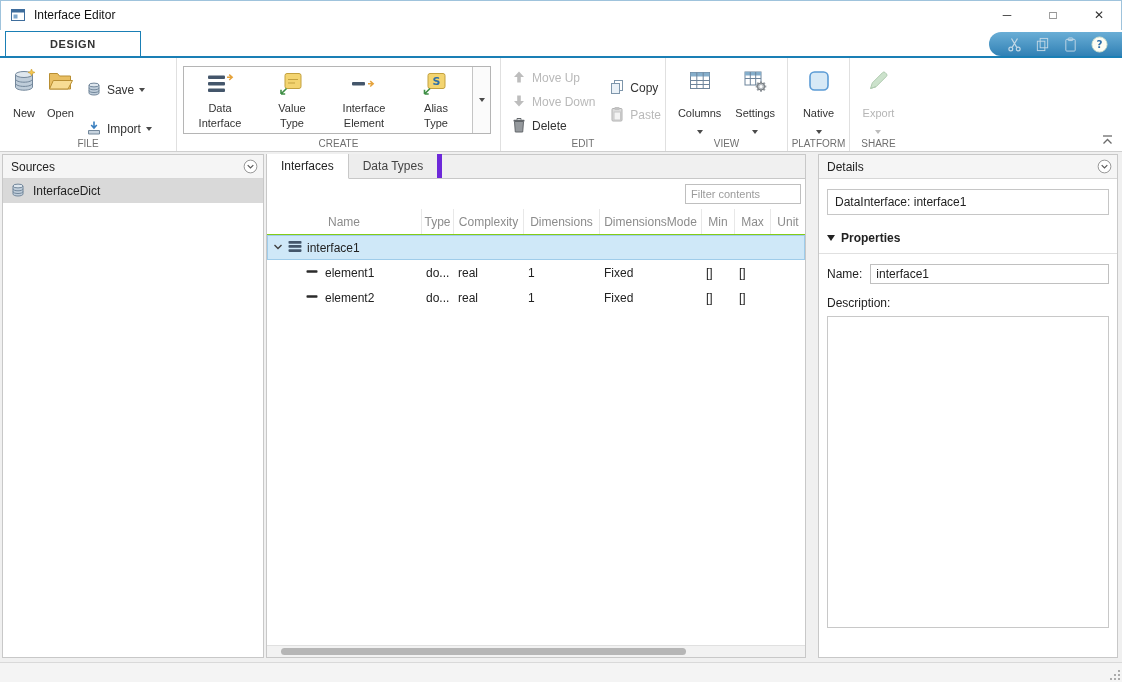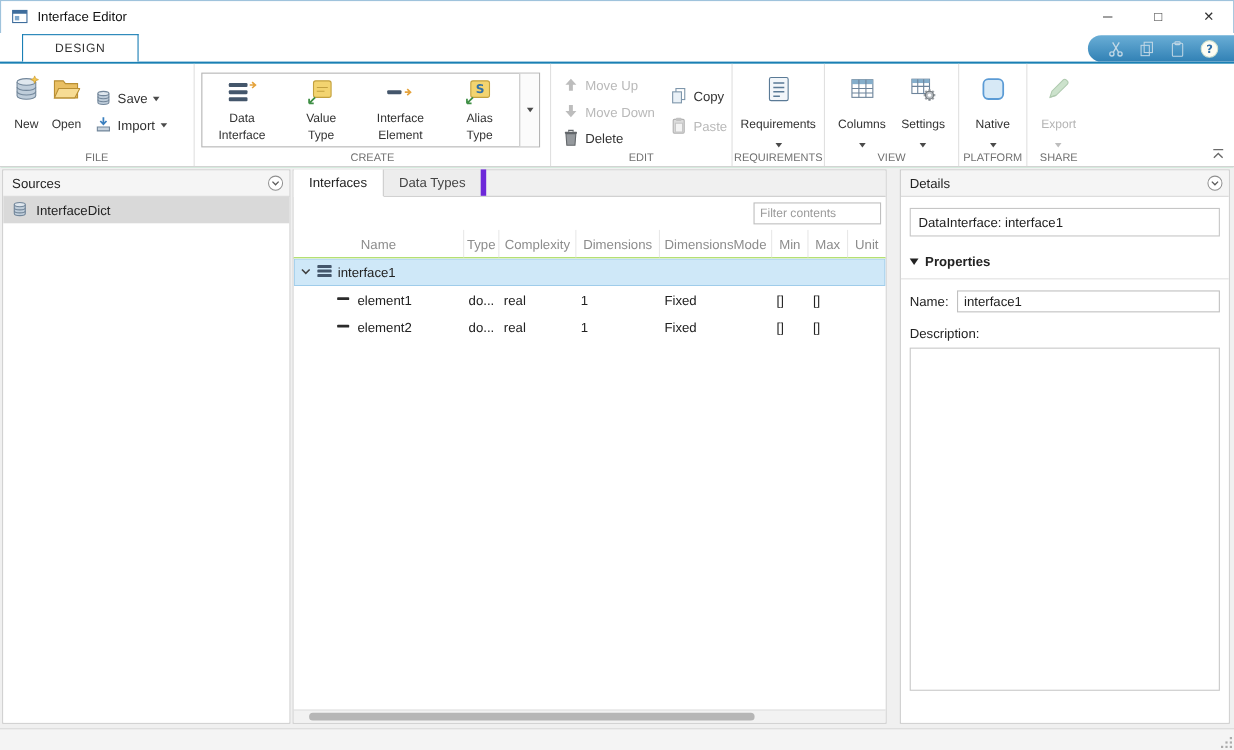--- a/index.html
+++ b/index.html
@@ -9,38 +9,38 @@
 
   
   .titlebar { height:30px; background:#fff; display:flex; align-items:center; padding-left:10px; flex:0 0 auto; }
   .app-icon { display:inline-flex; margin-right:8px; }
   .title-text { font-size:12px; color:#111; }
   .win-controls { margin-left:auto; display:flex; height:100%; }
   .win-btn { width:46px; height:100%; display:flex; align-items:center; justify-content:center; font-size:12px; color:#333; }
 
   
   .tabrow { height:28px; background:#fff; border-bottom:2px solid #1a7fb5; display:flex; align-items:flex-end; position:relative; flex:0 0 auto; }
-  .design-tab { margin-left:20px; height:25px; padding:0 29px; display:flex; align-items:center; font-size:11px; font-weight:normal; letter-spacing:.6px; color:#333; background:#fff; border:1px solid #1a7fb5; border-bottom:none; }
+  .design-tab { margin-left:5px; height:25px; padding:0 44px; display:flex; align-items:center; font-size:11px; font-weight:bold; letter-spacing:.6px; color:#333; background:#fff; border:1px solid #1a7fb5; border-bottom:none; }
   .quick-access { position:absolute; right:0; top:2px; height:24px; background:linear-gradient(#6aaed6,#3181b5); border-radius:12px 0 0 12px; display:flex; align-items:center; gap:13px; padding:0 14px 0 18px; }
   .qa-icon { display:inline-flex; }
 
   
   .ribbon { height:94px; background:#fff; border-bottom:1px solid #cfcfcf; display:flex; position:relative; flex:0 0 auto; }
   .rsection { position:relative; height:100%; padding:8px 6px 18px; display:flex; align-items:flex-start; flex:0 0 auto; }
   .rsection + .rsection { border-left:1px solid #e0e0e0; }
   .rsection-label { position:absolute; bottom:2px; left:0; right:0; text-align:center; font-size:10px; color:#6f6f6f; white-space:nowrap; }
   .bigbtn { display:flex; flex-direction:column; align-items:center; gap:10px; padding:2px 5px; }
   .bigbtn .blbl { font-size:11px; color:#333; line-height:13px; text-align:center; white-space:nowrap; }
   .bigbtn.disabled .blbl { color:#b5b5b5; }
   .smallrow { display:flex; align-items:center; gap:5px; height:22px; }
   .smallrow .slbl { font-size:12px; color:#333; white-space:nowrap; }
   .smallrow.disabled .slbl { color:#b9b9b9; }
   .caret { width:0; height:0; border-left:3.5px solid transparent; border-right:3.5px solid transparent; border-top:4px solid #4a4a4a; }
   .disabled .caret { border-top-color:#bdbdbd; }
-  .file-stack { display:flex; flex-direction:column; gap:2px; margin-top:13px; margin-left:7px; }
+  .file-stack { display:flex; flex-direction:column; gap:17px; margin-top:13px; margin-left:7px; }
   .gallery { border:1px solid #b5b5b5; height:68px; display:flex; background:#fff; }
   .gitem { width:72px; display:flex; flex-direction:column; align-items:center; padding-top:4px; gap:2px; }
   .gitem .glbl { font-size:11px; line-height:12.5px; color:#333; text-align:center; }
   .gdrop { width:18px; border-left:1px solid #c5c5c5; display:flex; align-items:center; justify-content:center; background:#fbfbfb; }
   .edit-col1 { display:flex; flex-direction:column; gap:2px; margin-top:1px; margin-left:4px; }
   .edit-col2 { display:flex; flex-direction:column; gap:5px; margin-top:11px; margin-left:14px; }
   .collapse-ribbon { position:absolute; right:8px; bottom:6px; display:inline-flex; }
 
   
   .main { height:510px; position:relative; background:#f0f0f0; flex:0 0 auto; }
@@ -289,33 +289,20 @@
               <rect x="5.5" y="1" width="5" height="3" rx=".8" fill="#c2c2c2"></rect>
               <rect x="5" y="6" width="6.5" height="8" fill="#f3f3f3" stroke="#c6c6c6"></rect>
             </svg>
           </span>
           <span class="slbl">Paste</span>
         </div>
       </div>
       <div class="rsection-label">EDIT</div>
     </div>
 
-    <div class="rsection" style="width:84px; justify-content:center;">
-      <div class="bigbtn">
-        <span>
-          <svg width="26" height="26" viewBox="0 0 26 26">
-            <rect x="4.5" y="2.5" width="17" height="21" rx="1.5" fill="#f2f6fa" stroke="#5a7a96"></rect>
-            <path d="M8 7.5h10M8 11.5h10M8 15.5h10M8 19.5h6" stroke="#5a7a96" stroke-width="1.4" fill="none"></path>
-          </svg>
-        </span>
-        <span class="blbl">Requirements</span>
-        <span class="caret"></span>
-      </div>
-      <div class="rsection-label">REQUIREMENTS</div>
-    </div>
 
     <div class="rsection" style="width:122px; justify-content:center; gap:4px;">
       <div class="bigbtn">
         <span>
           <svg width="26" height="26" viewBox="0 0 26 26">
             <rect x="3.5" y="4.5" width="19" height="16" fill="#fff" stroke="#6d849b"></rect>
             <rect x="3.5" y="4.5" width="19" height="4" fill="#85aecb"></rect>
             <path d="M9.8 4.5v16M16.2 4.5v16M3.5 12.5h19M3.5 16.5h19" stroke="#6d849b" fill="none"></path>
           </svg>
         </span>

